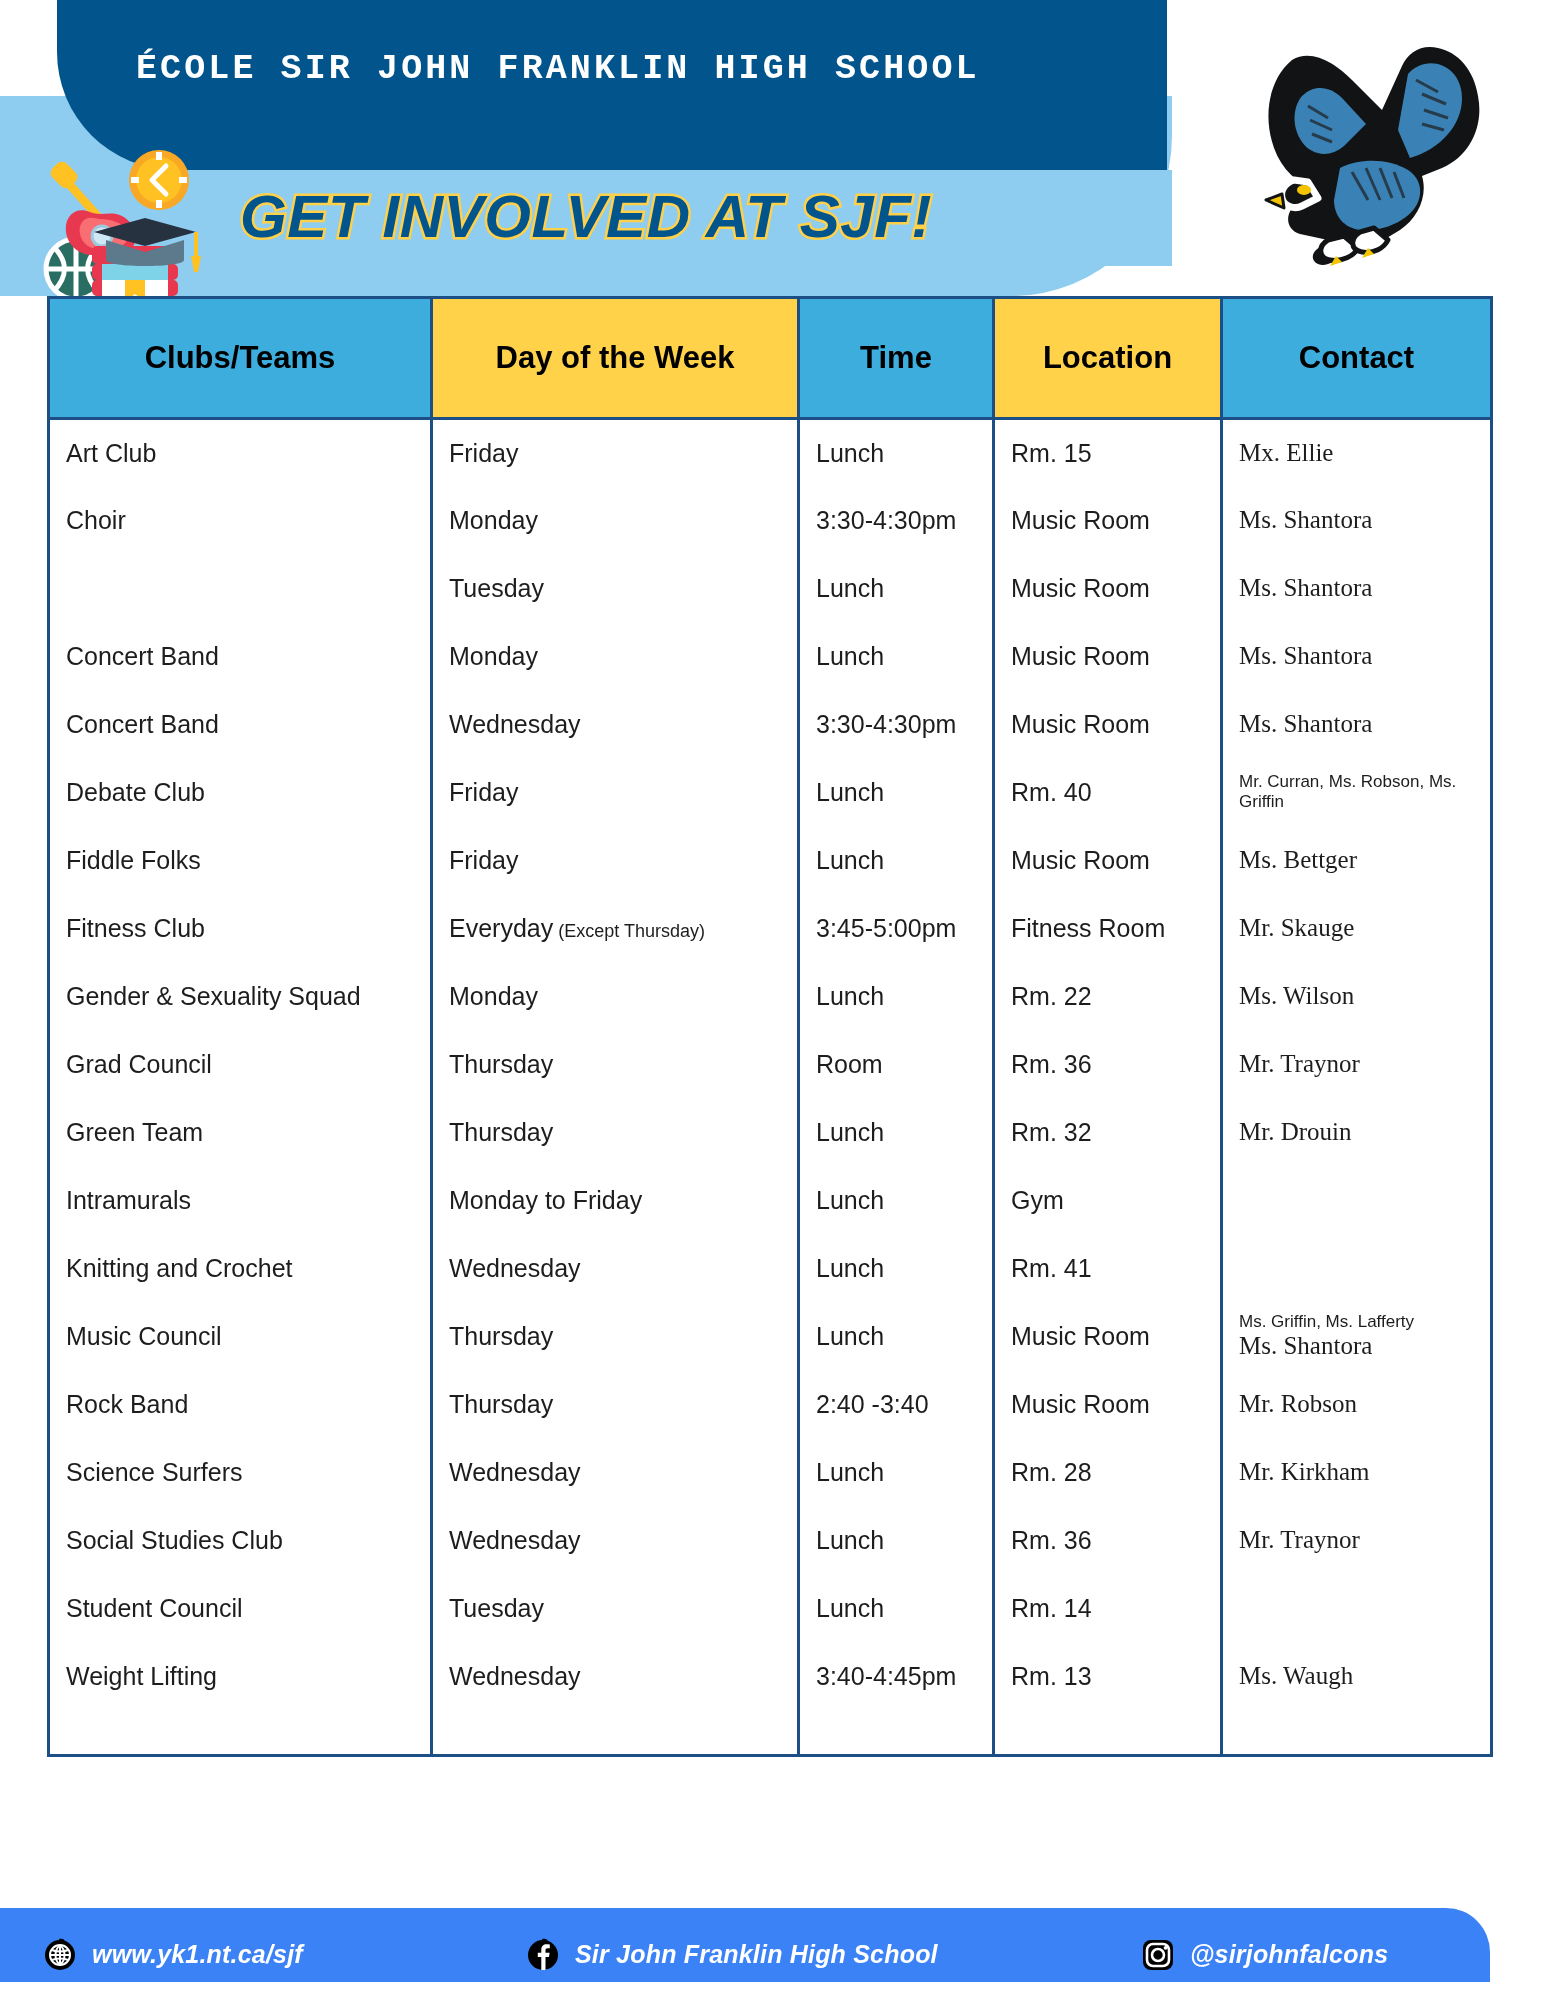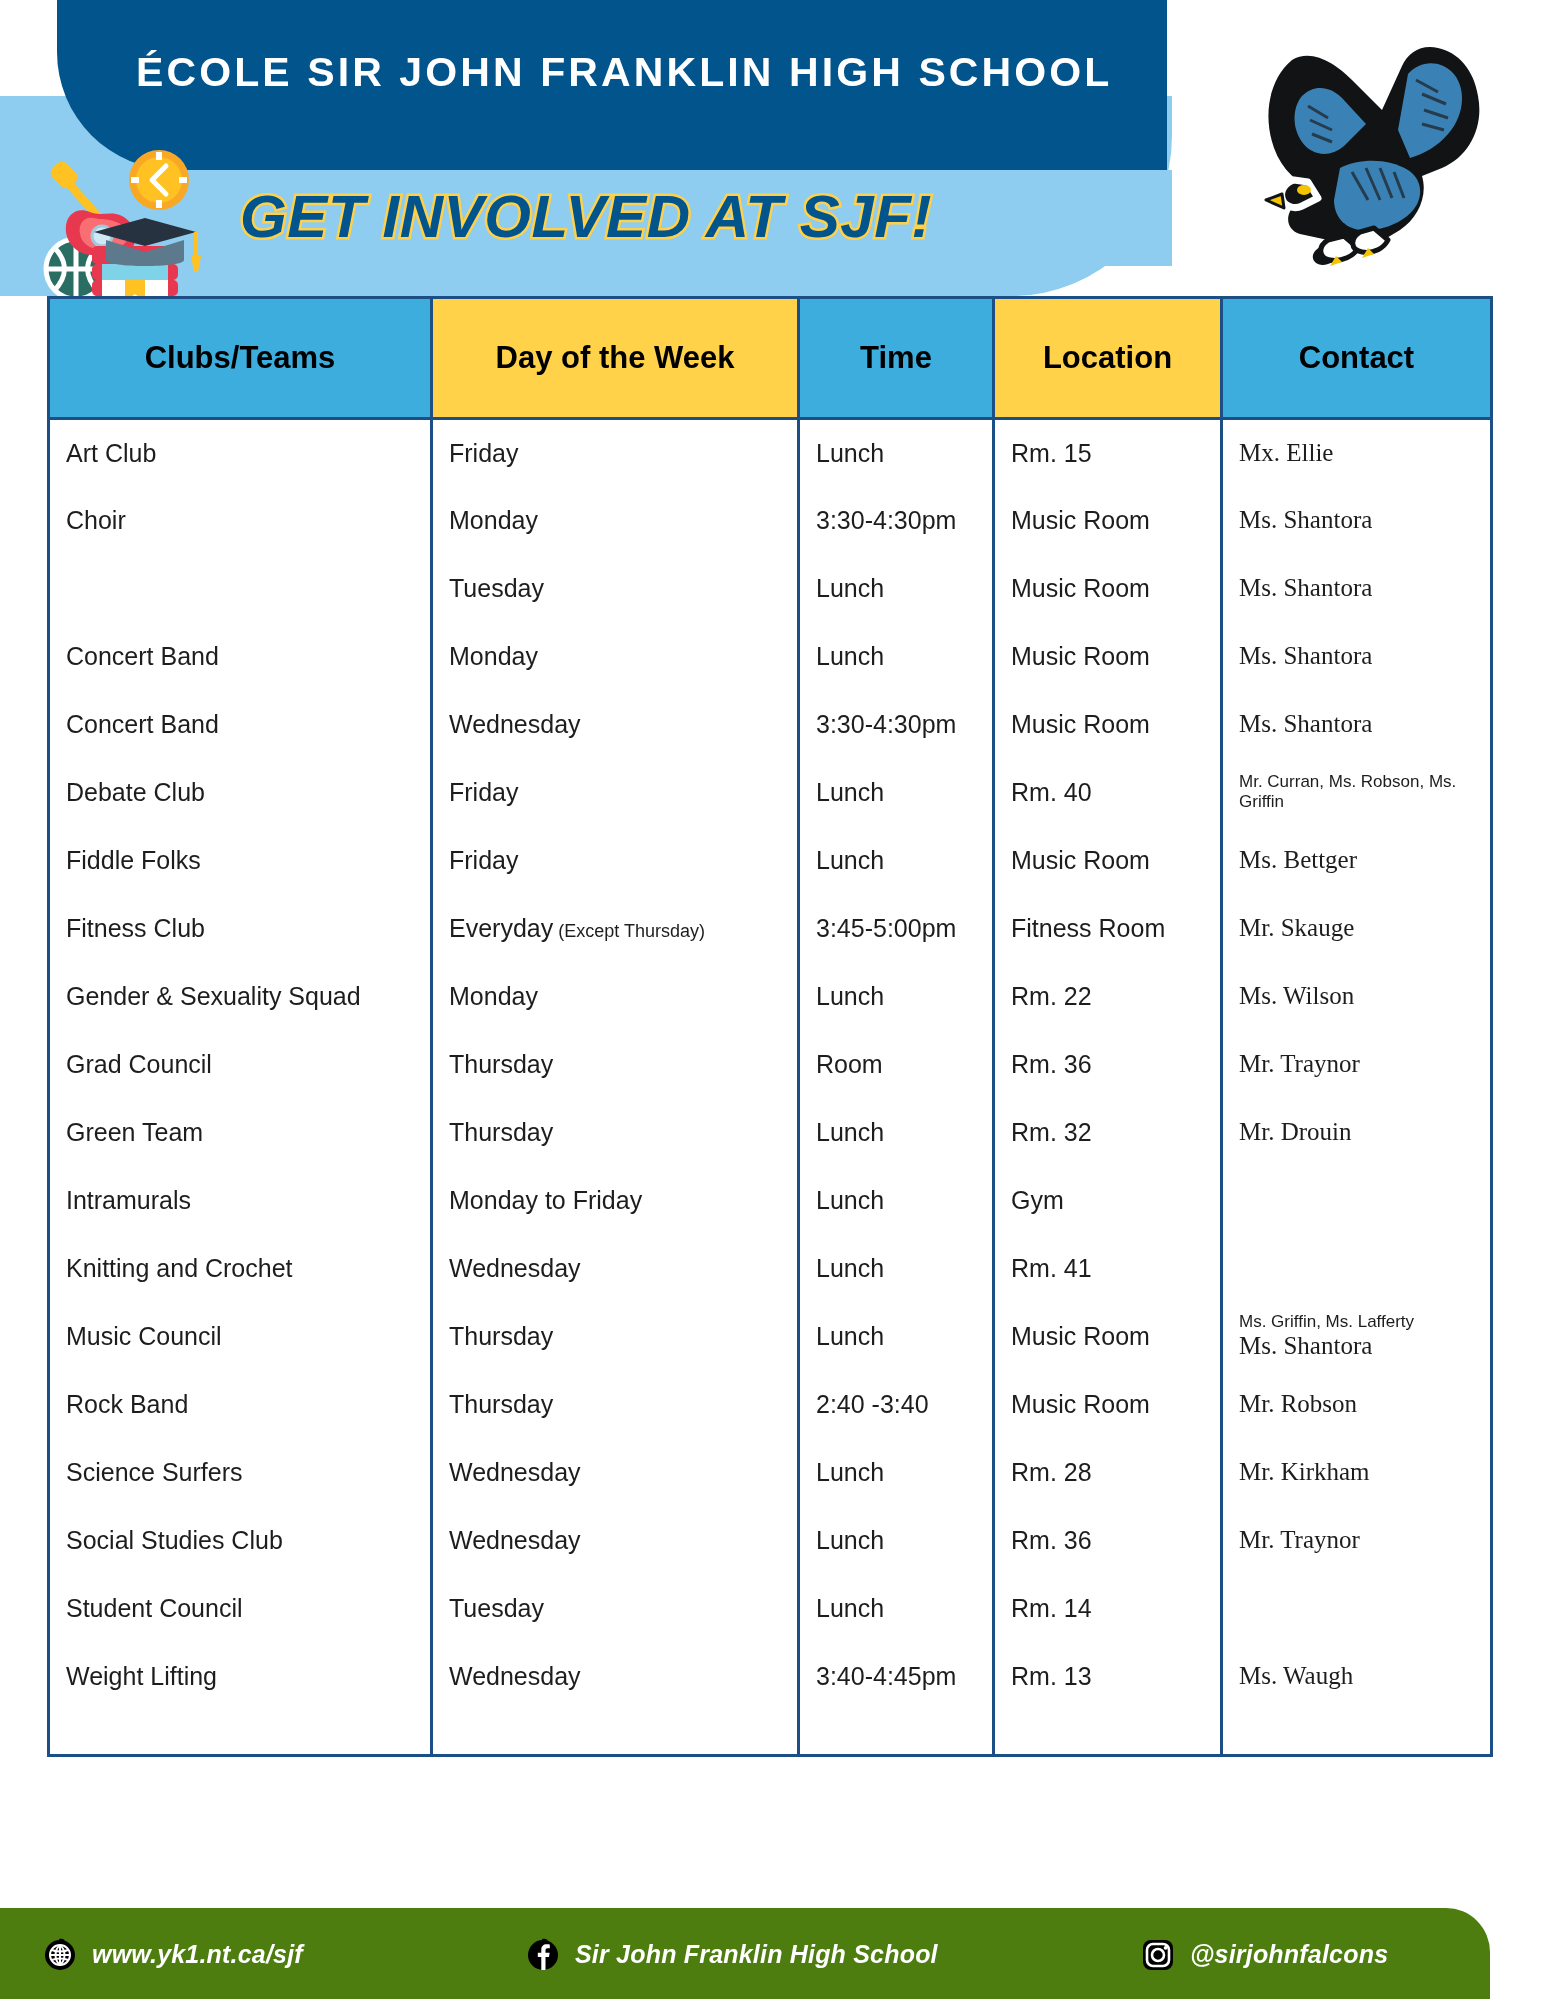--- a/index.html
+++ b/index.html
@@ -33,24 +33,24 @@
     width: 1110px;
     height: 170px;
     background: #01548c;
     border-bottom-left-radius: 118px;
   }
   .school-name {
     position: absolute;
     left: 136px;
     top: 49px;
     color: #ffffff;
-    font-size: 41px;
+    font-size: 35px;
     font-weight: bold;
     letter-spacing: 3.1px;
-    font-family: Liberation Sans, sans-serif;
+    font-family: Liberation Mono, monospace;
     white-space: nowrap;
   }
   .headline-plate {
     position: absolute;
     left: 213px;
     top: 170px;
     width: 959px;
     height: 96px;
     background: #8ecdef;
   }
@@ -155,22 +155,22 @@
   col.c3 { width: 195px; }
   col.c4 { width: 228px; }
   col.c5 { width: 270px; }
 
   
   .footer {
     position: absolute;
     left: 0;
     top: 1908px;
     width: 1490px;
-    height: 91px;
-    background: #4d7c0f;
+    height: 74px;
+    background: #3b82f6;
     border-top-right-radius: 44px;
   }
   .footer-item {
     position: absolute;
     top: 28px;
     display: flex;
     align-items: center;
     gap: 14px;
     color: #ffffff;
     font-size: 25px;

